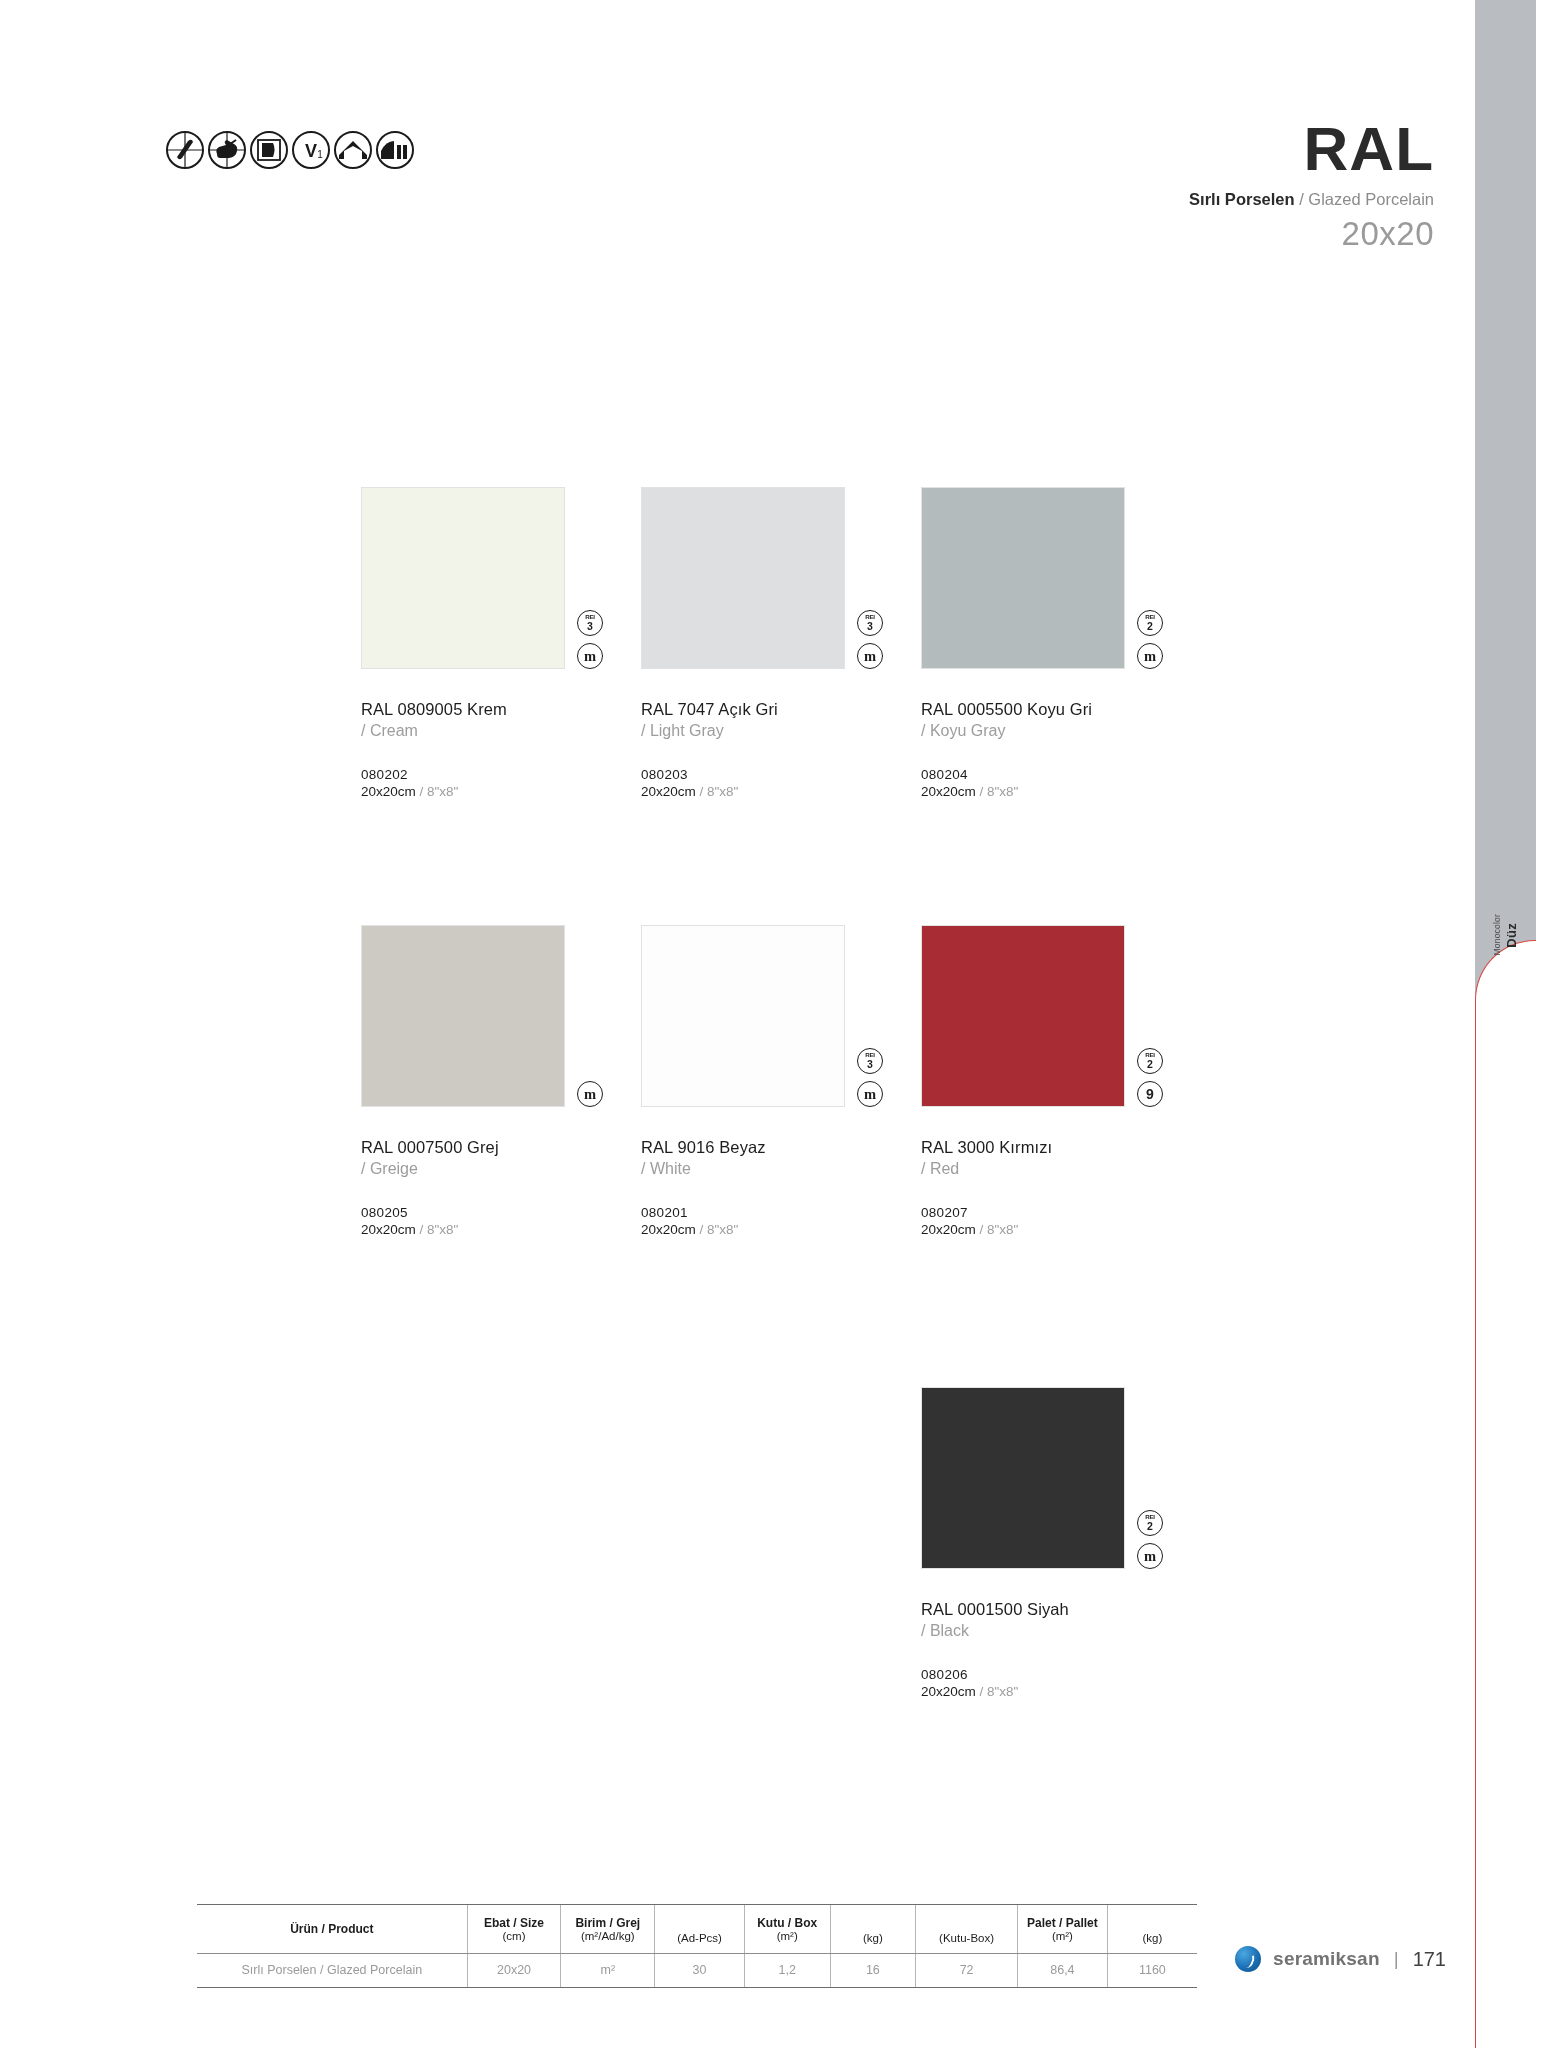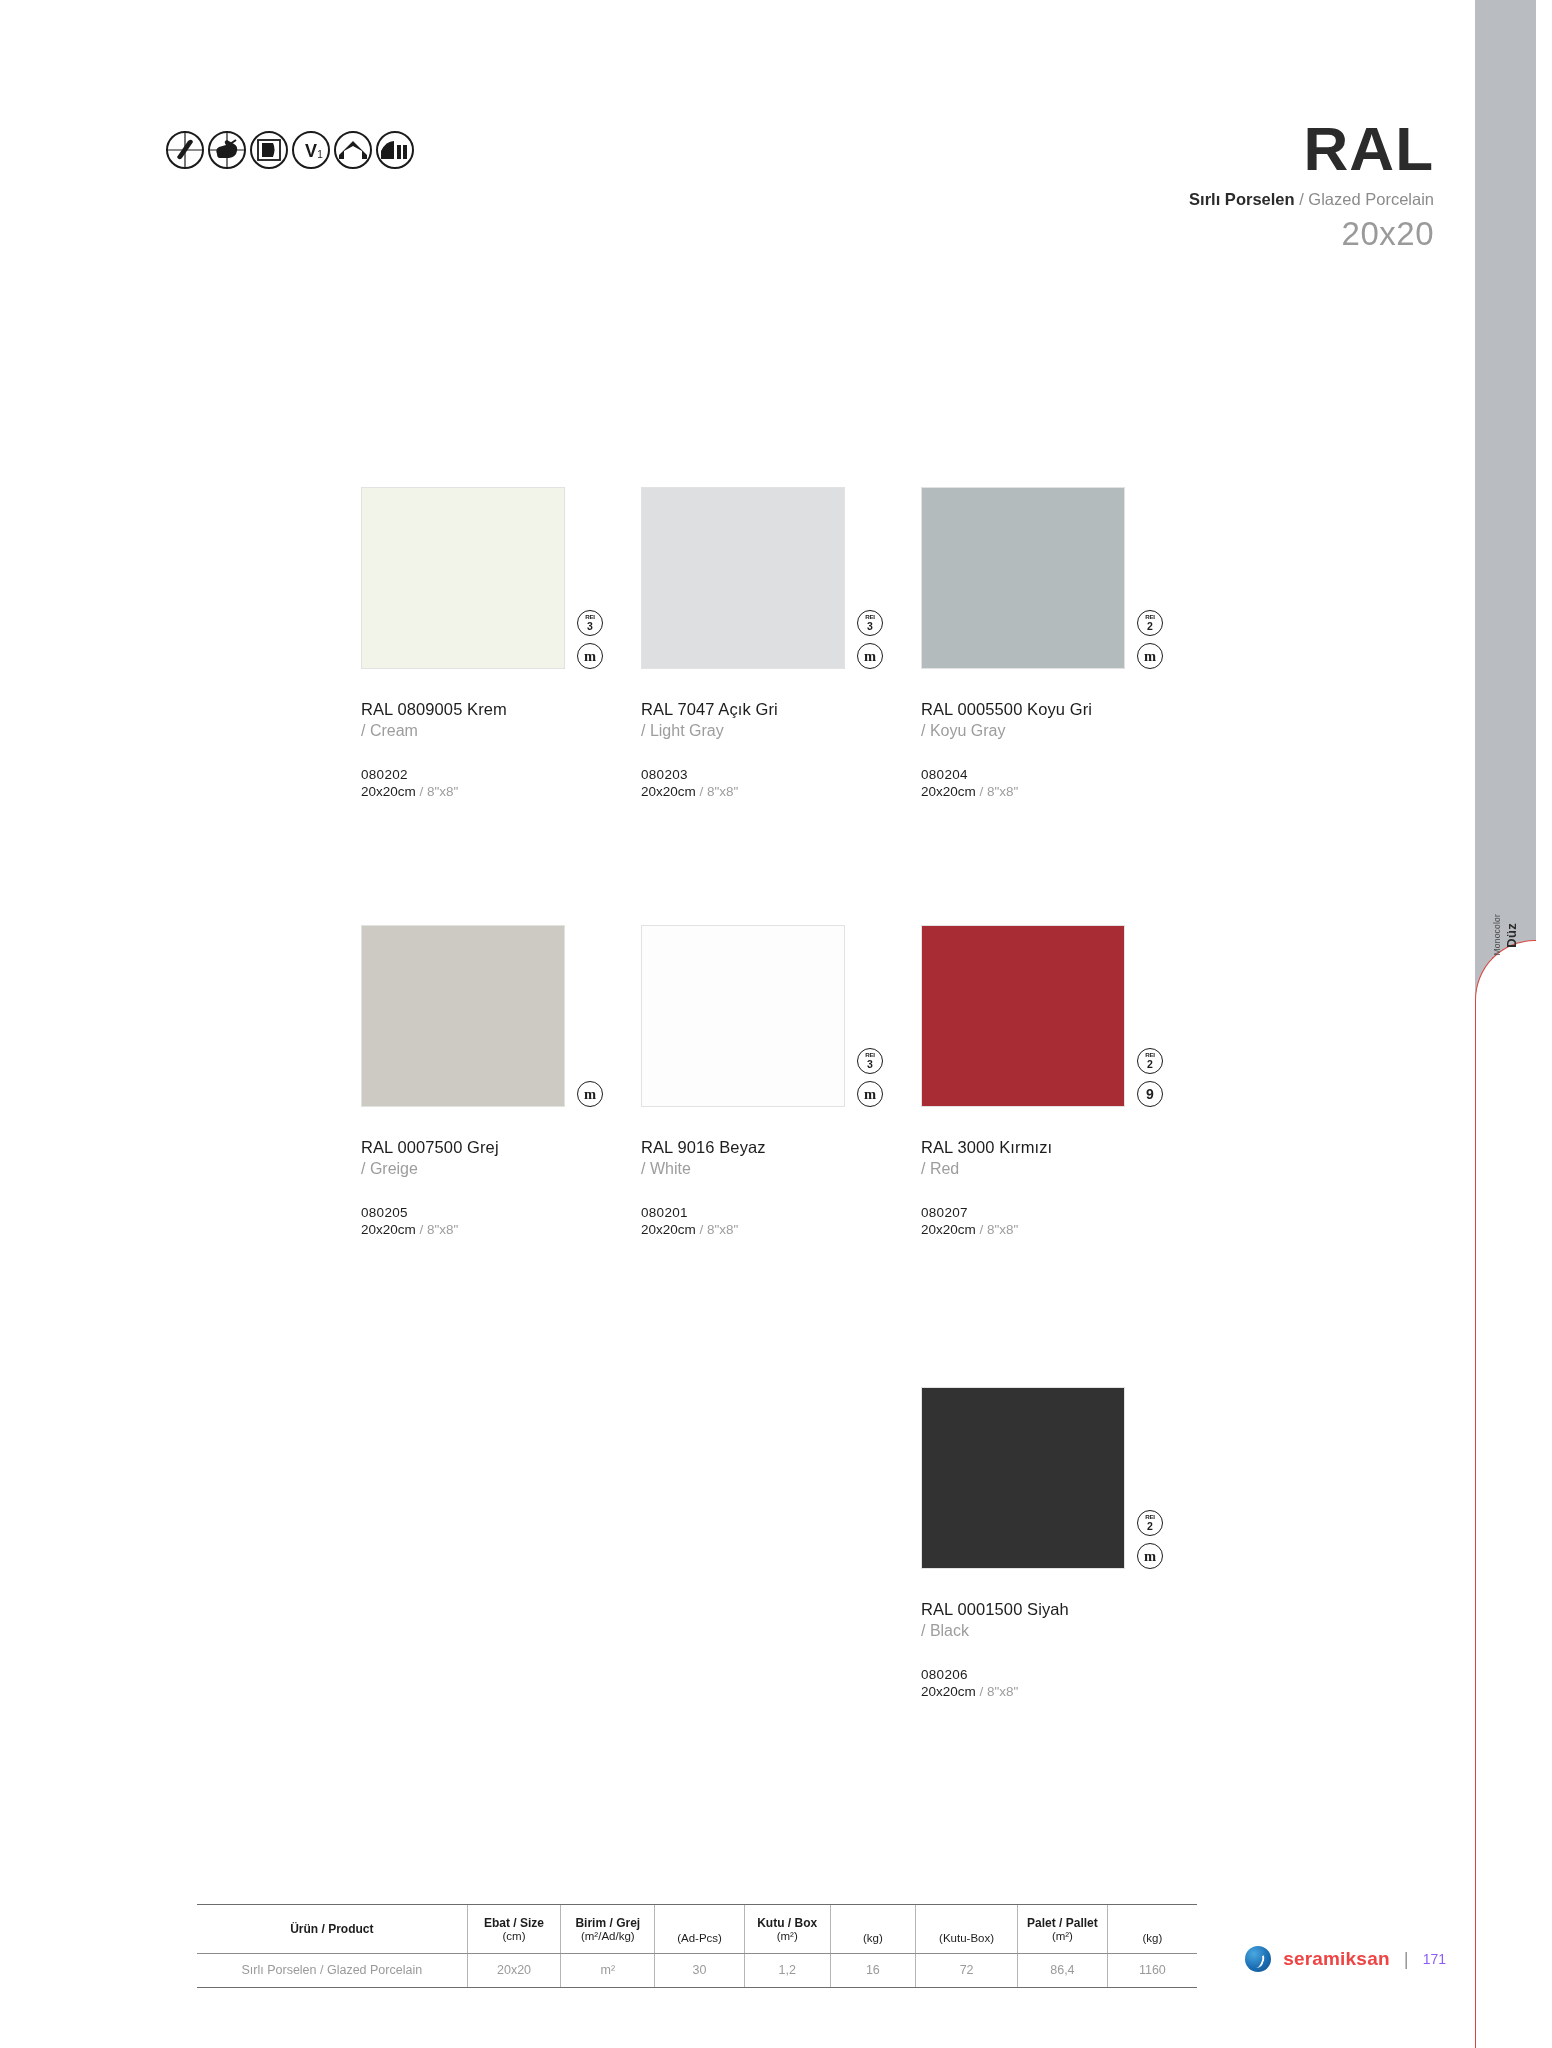--- a/index.html
+++ b/index.html
@@ -134,23 +134,23 @@
     width: 26px; height: 26px; border-radius: 50%;
     background: radial-gradient(circle at 34% 30%, #4aa8e0 0%, #1b6fb5 55%, #0e4e86 100%);
     position: relative;
   }
   .logo-mark::after {
     content: ""; position: absolute; left: 8px; top: 6px;
     width: 9px; height: 14px; border-radius: 50% 50% 50% 50%;
     border-right: 2.5px solid #ffffff; border-top: 2.5px solid transparent;
     transform: rotate(18deg);
   }
-  .logo-text { font-size: 19px; font-weight: bold; color: #ef4444; letter-spacing: .2px; }
+  .logo-text { font-size: 19px; font-weight: bold; color: #737373; letter-spacing: .2px; }
   .pg-div { color: #9a9a9a; font-size: 19px; margin: 0 2px; }
-  .pg-num { font-size: 14px; color: #8b5cf6; }
+  .pg-num { font-size: 20px; color: #404040; }
 </style>
 </head>
 <body>
 
 <div class="page">
 
   <div class="edge-band"></div>
   <div class="edge-curve"></div>
   <div class="edge-white-top"></div>
   <div class="edge-tab">

